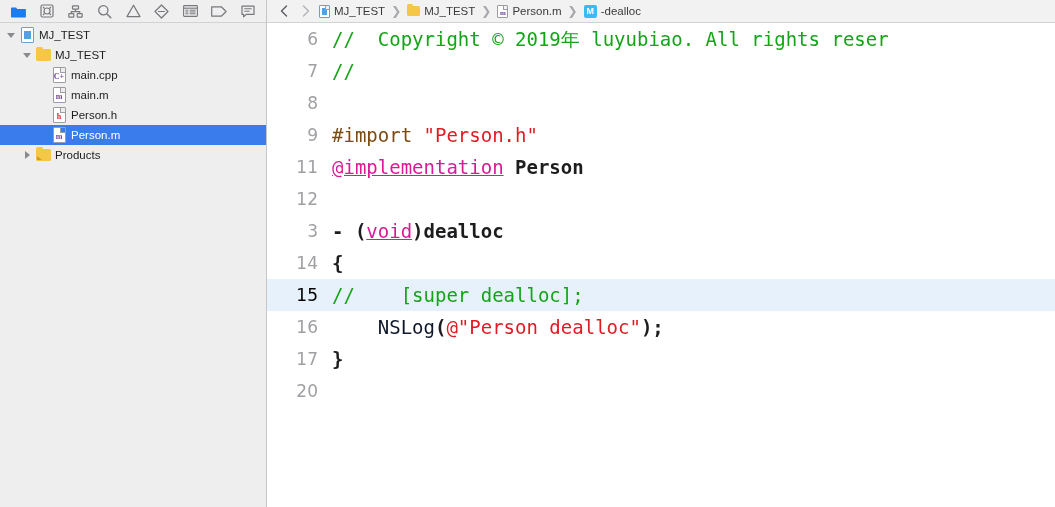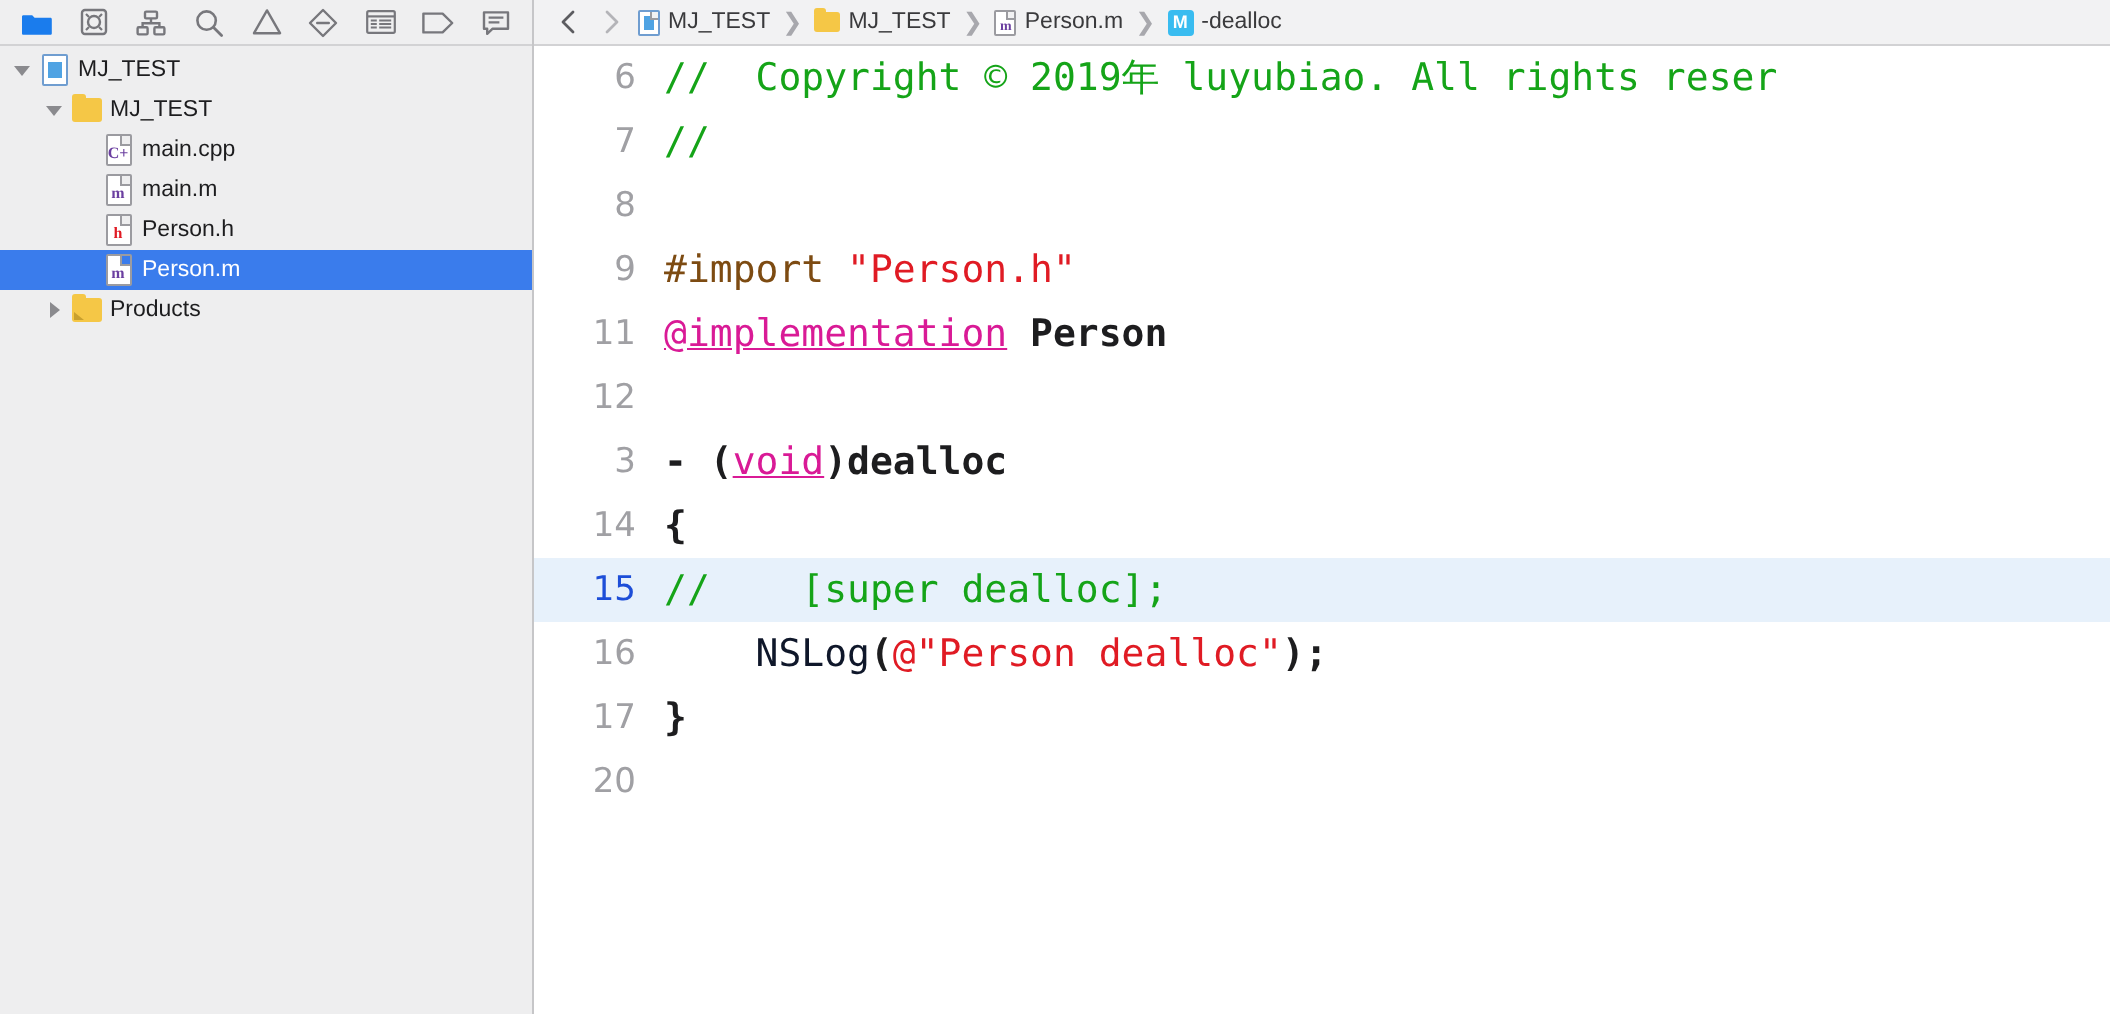--- a/index.html
+++ b/index.html
@@ -185,21 +185,21 @@
   }
   .code-line.current { background: #e7f1fb; }
   .gutter {
     width: 64px; flex: 0 0 64px;
     text-align: right;
     padding-right: 13px;
     color: #a0a0a4;
     font-size: 17px;
     font-family: "DejaVu Sans", sans-serif;
   }
-  .code-line.current .gutter { color: #1d4ed8; }
+  .code-line.current .gutter { color: #000000; }
   .src { flex: 1 1 auto; color: #1d1d1f; padding-left: 1px; }
 
   .c-comment  { color: #15a418; }
   .c-pre      { color: #7d4b12; }
   .c-string   { color: #e01b24; }
   .c-keyword  { color: #d91a96; text-decoration: underline; }
   .c-func     { color: #0f172a; }
   .c-plain    { color: #1d1d1f; font-weight: bold; }
 </style>
 </head>

